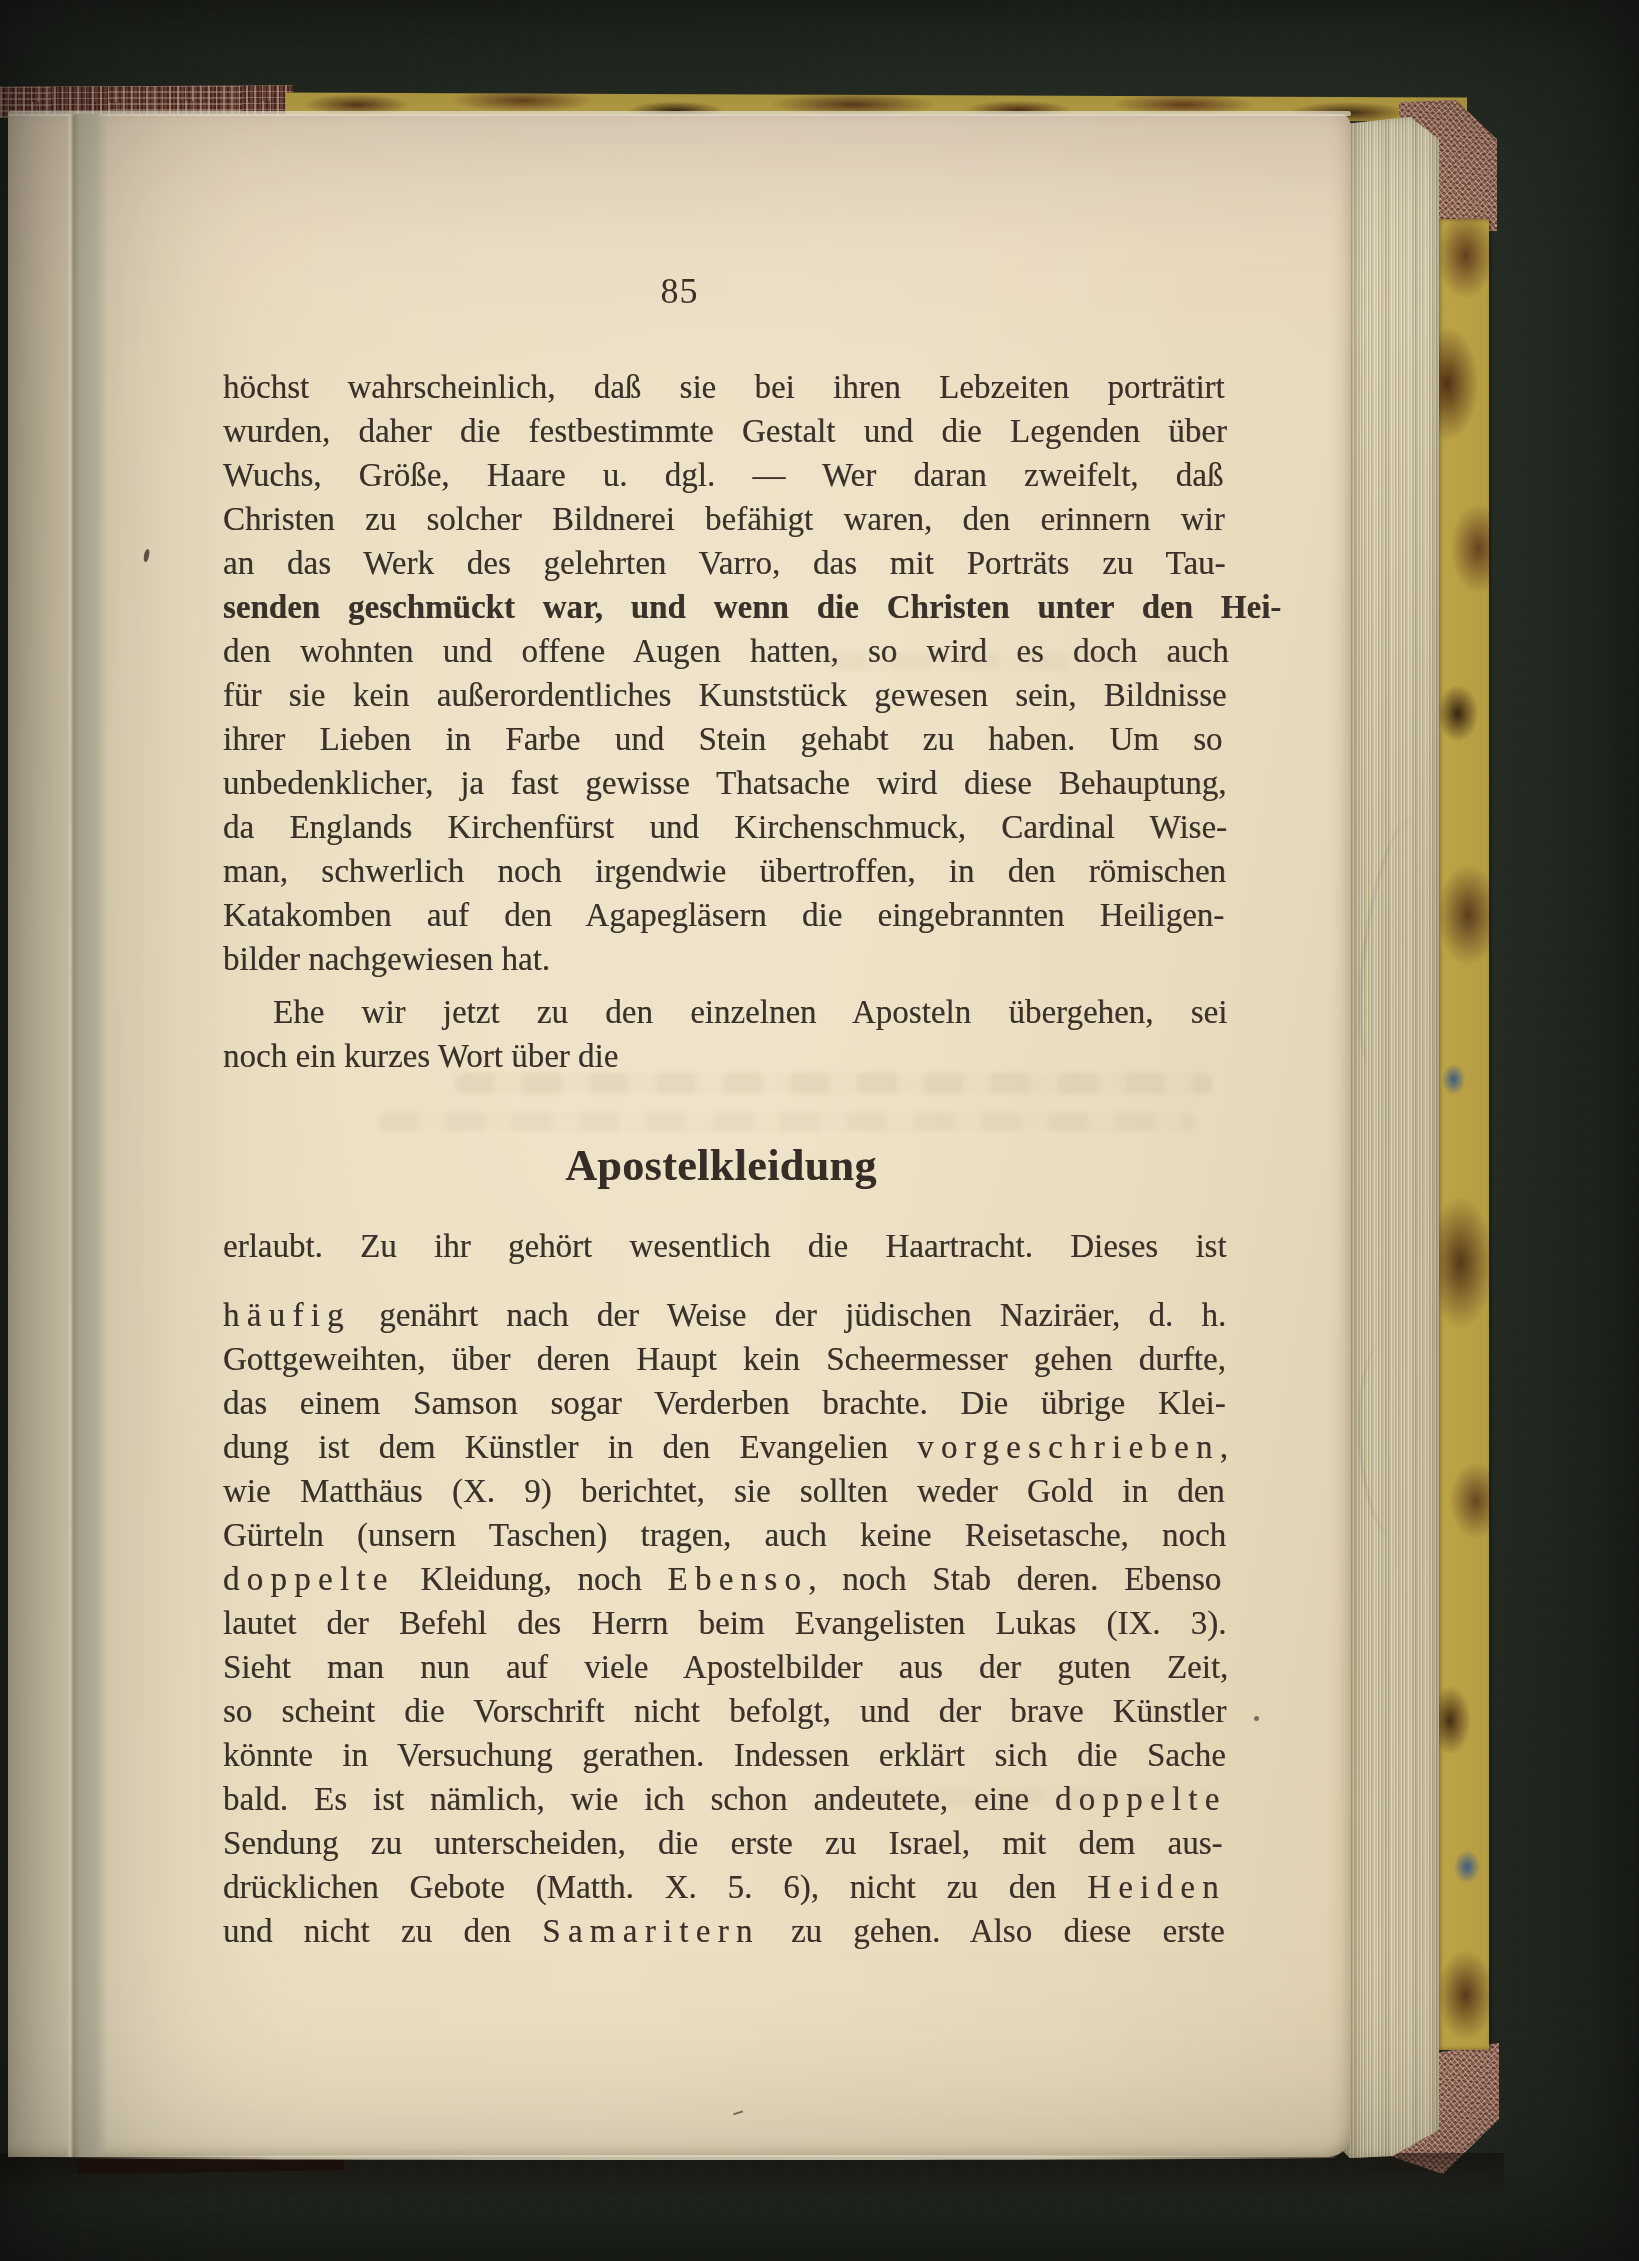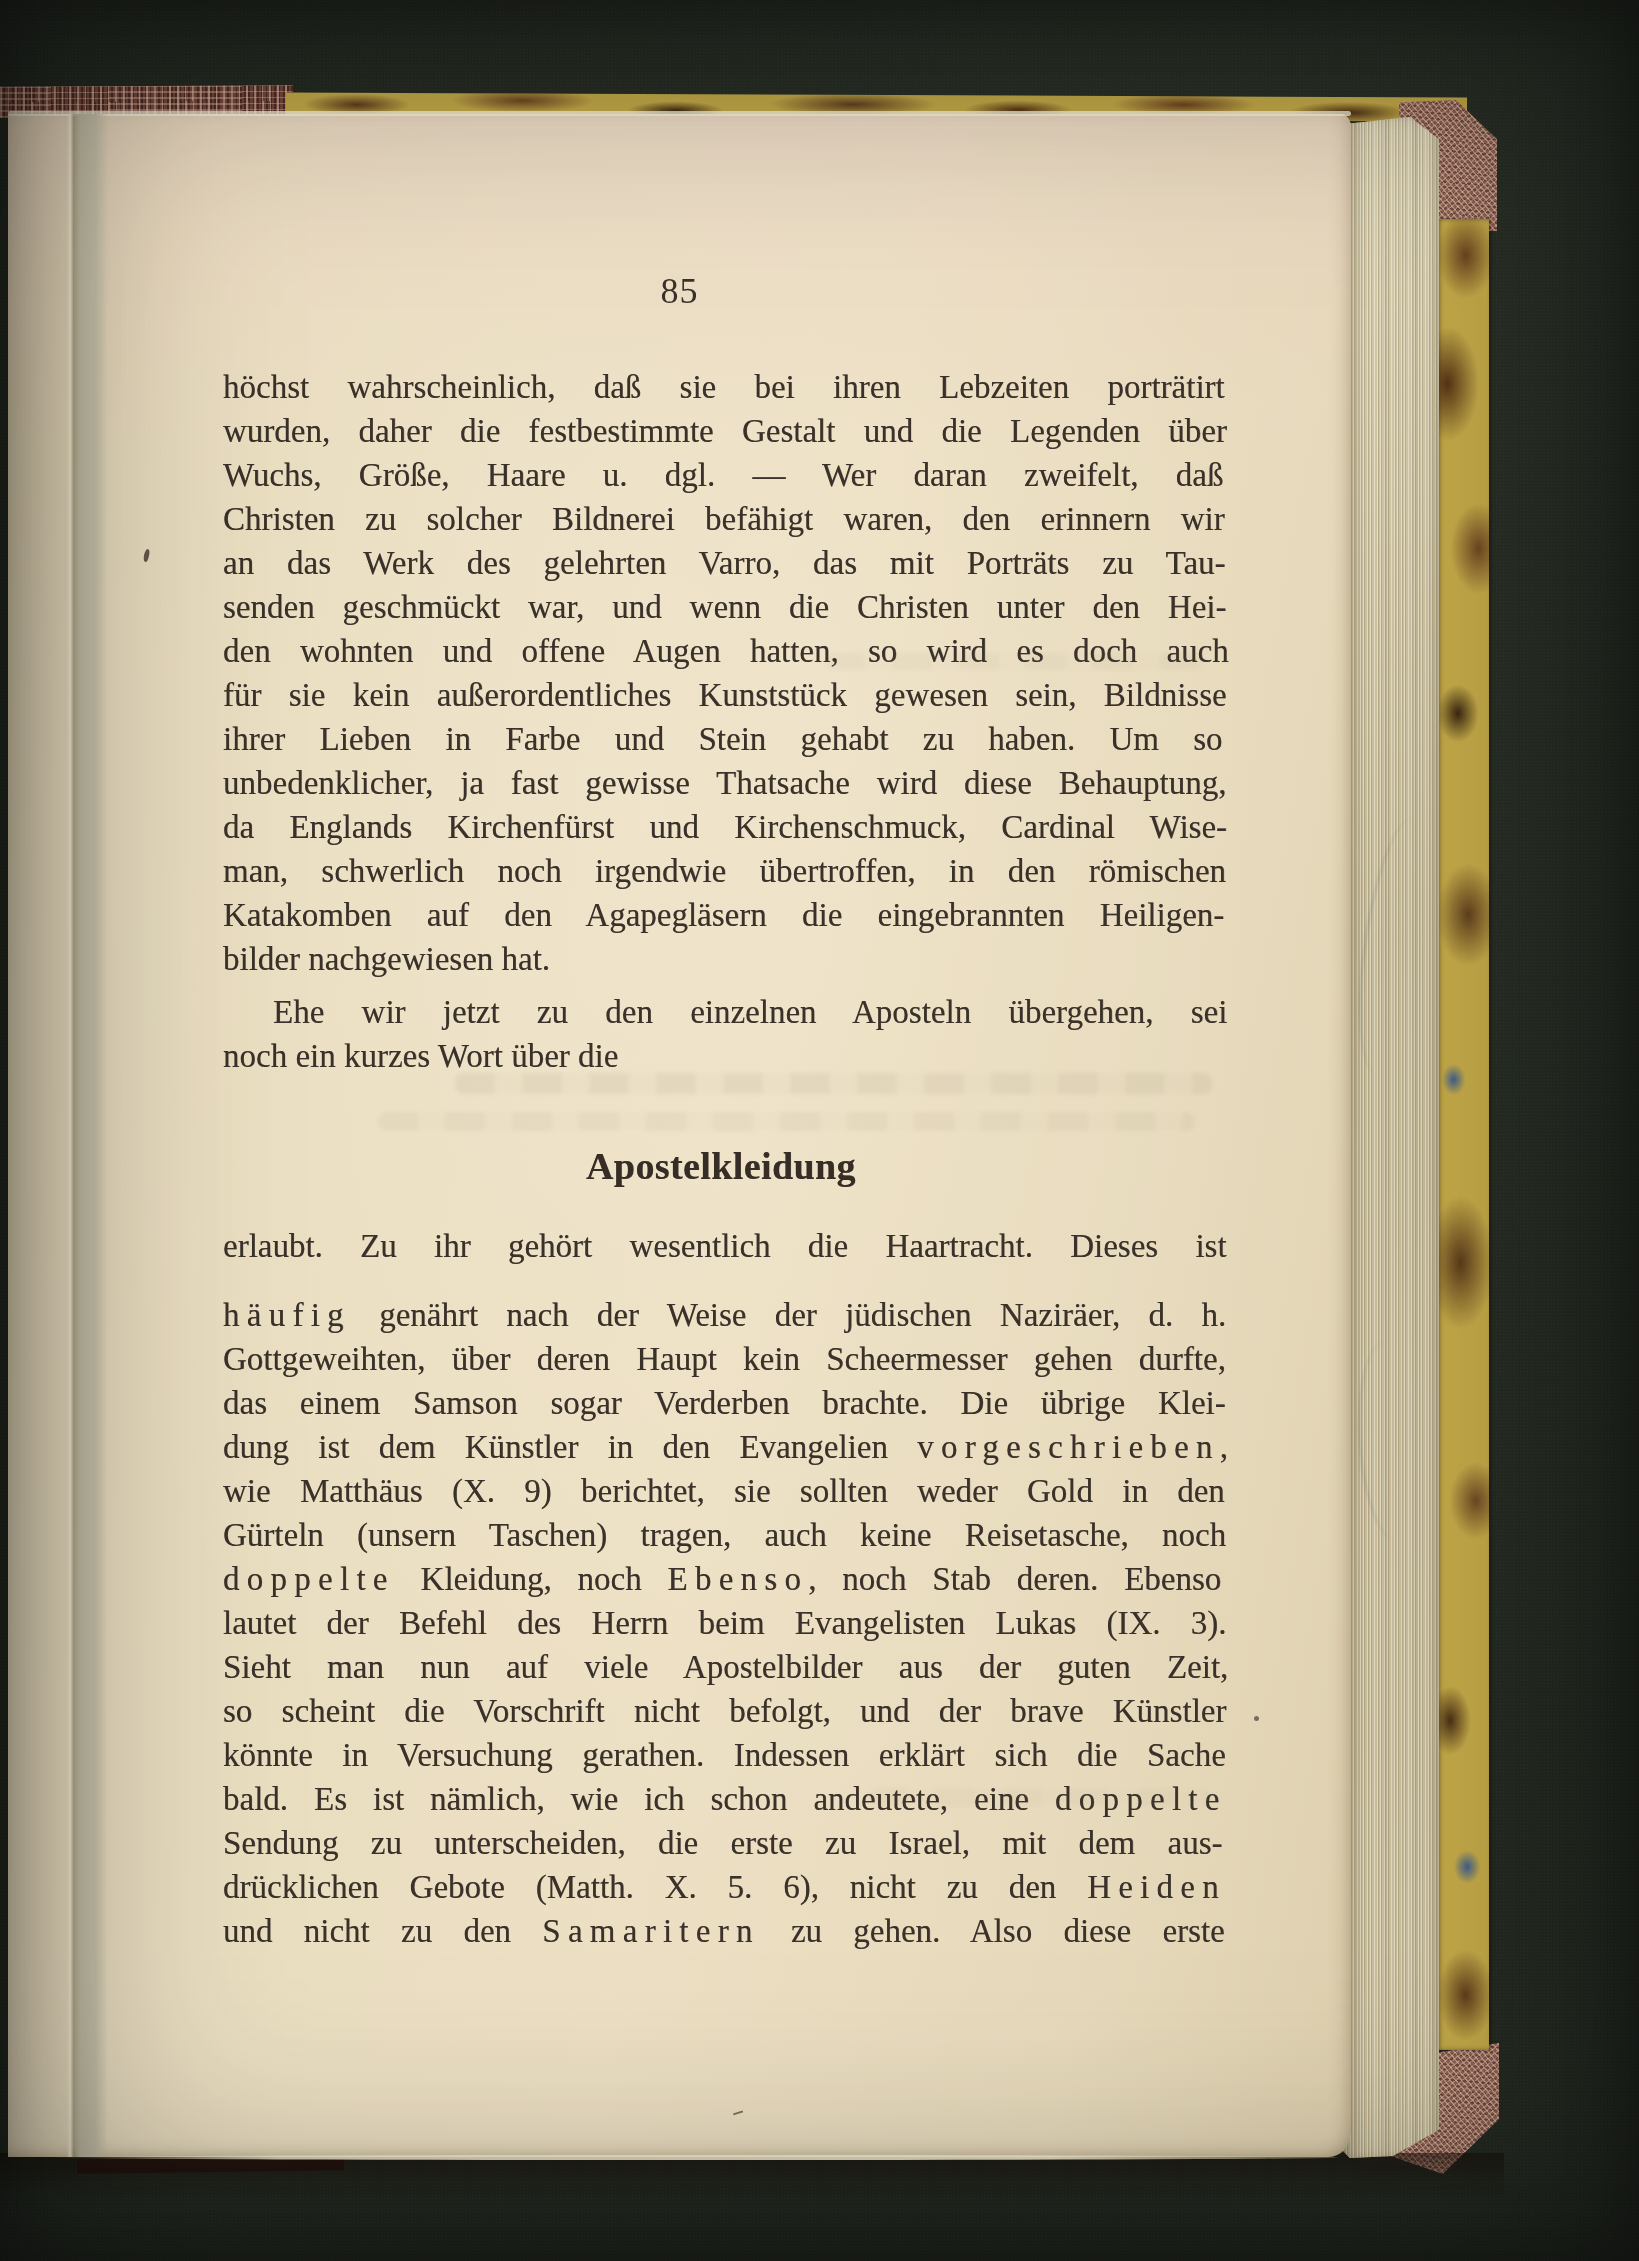--- a/index.html
+++ b/index.html
@@ -99,21 +99,21 @@
   
   .page-number{position:absolute;left:0;top:156px;width:100%;text-align:center;
     font-size:36px;color:var(--ink,#3a322a);letter-spacing:0.9px;}
   .text-block{position:absolute;left:215px;top:251px;width:996px;color:var(--ink,#3a322a);}
   .line{height:44px;line-height:44px;font-size:33px;white-space:nowrap;
     text-shadow:0.3px 0.3px 0.4px rgba(58,50,42,0.55);}
   .line.indent{text-indent:50px;}
   .sperr{letter-spacing:0.22em;}
   .para2{margin-top:8.6px;}
   .heading{margin:64px 0 0 0;height:48px;line-height:48px;text-align:center;
-    font-size:38px;font-weight:bold;letter-spacing:0.4px;color:#362e26;
+    font-size:44px;font-weight:bold;letter-spacing:0.4px;color:#362e26;
     text-shadow:0.3px 0.4px 0.5px rgba(54,46,38,0.6);}
   .paras-bottom{margin-top:34px;}
 
   
   .ghost{position:absolute;pointer-events:none;filter:blur(2.2px);opacity:0.6;
     background:repeating-linear-gradient(90deg, rgba(128,113,88,0.16) 0 40px, rgba(128,113,88,0.04) 40px 67px);
     border-radius:8.6px;}
   .g1{left:447px;top:959px;width:757px;height:20.7px;}
   .g2{left:370px;top:998px;width:817px;height:19px;opacity:0.45;}
   .g3{left:817px;top:539px;width:379px;height:17px;opacity:0.35;}
@@ -148,21 +148,21 @@
     <div class="page-number">85</div>
 
     <div class="text-block" id="text-block">
       <div id="paras-top">
           <div class="para">
             <div class="line" style="word-spacing: 30px;"><span><span>höchst wahrscheinlich, daß sie bei ihren Lebzeiten porträtirt</span></span></div>
             <div class="line" style="word-spacing: 20px;"><span><span>wurden, daher die festbestimmte Gestalt und die Legenden über</span></span></div>
             <div class="line" style="word-spacing: 29px;"><span><span>Wuchs, Größe, Haare u. dgl. — Wer daran zweifelt, daß</span></span></div>
             <div class="line" style="word-spacing: 22px;"><span><span>Christen zu solcher Bildnerei befähigt waren, den erinnern wir</span></span></div>
             <div class="line" style="word-spacing: 24.6px;"><span><span>an das Werk des gelehrten Varro, das mit Porträts zu Tau-</span></span></div>
-            <div class="line" style="word-spacing: 19.6px;"><span><span>senden geschmückt war, und wenn die Christen unter den Hei-</span></span></div>
+            <div class="line" style="word-spacing: 19.6px; font-weight: bold;"><span><span>senden geschmückt war, und wenn die Christen unter den Hei-</span></span></div>
             <div class="line" style="word-spacing: 21px;"><span><span>den wohnten und offene Augen hatten, so wird es doch auch</span></span></div>
             <div class="line" style="word-spacing: 19px;"><span><span>für sie kein außerordentliches Kunststück gewesen sein, Bildnisse</span></span></div>
             <div class="line" style="word-spacing: 26px;"><span><span>ihrer Lieben in Farbe und Stein gehabt zu haben. Um so</span></span></div>
             <div class="line" style="word-spacing: 18.6px;"><span><span>unbedenklicher, ja fast gewisse Thatsache wird diese Behauptung,</span></span></div>
             <div class="line" style="word-spacing: 27px;"><span><span>da Englands Kirchenfürst und Kirchenschmuck, Cardinal Wise-</span></span></div>
             <div class="line" style="word-spacing: 25px;"><span><span>man, schwerlich noch irgendwie übertroffen, in den römischen</span></span></div>
             <div class="line" style="word-spacing: 27px;"><span><span>Katakomben auf den Agapegläsern die eingebrannten Heiligen-</span></span></div>
             <div class="line last"><span><span>bilder nachgewiesen hat.</span></span></div>
           </div>
           <div class="para para2">

